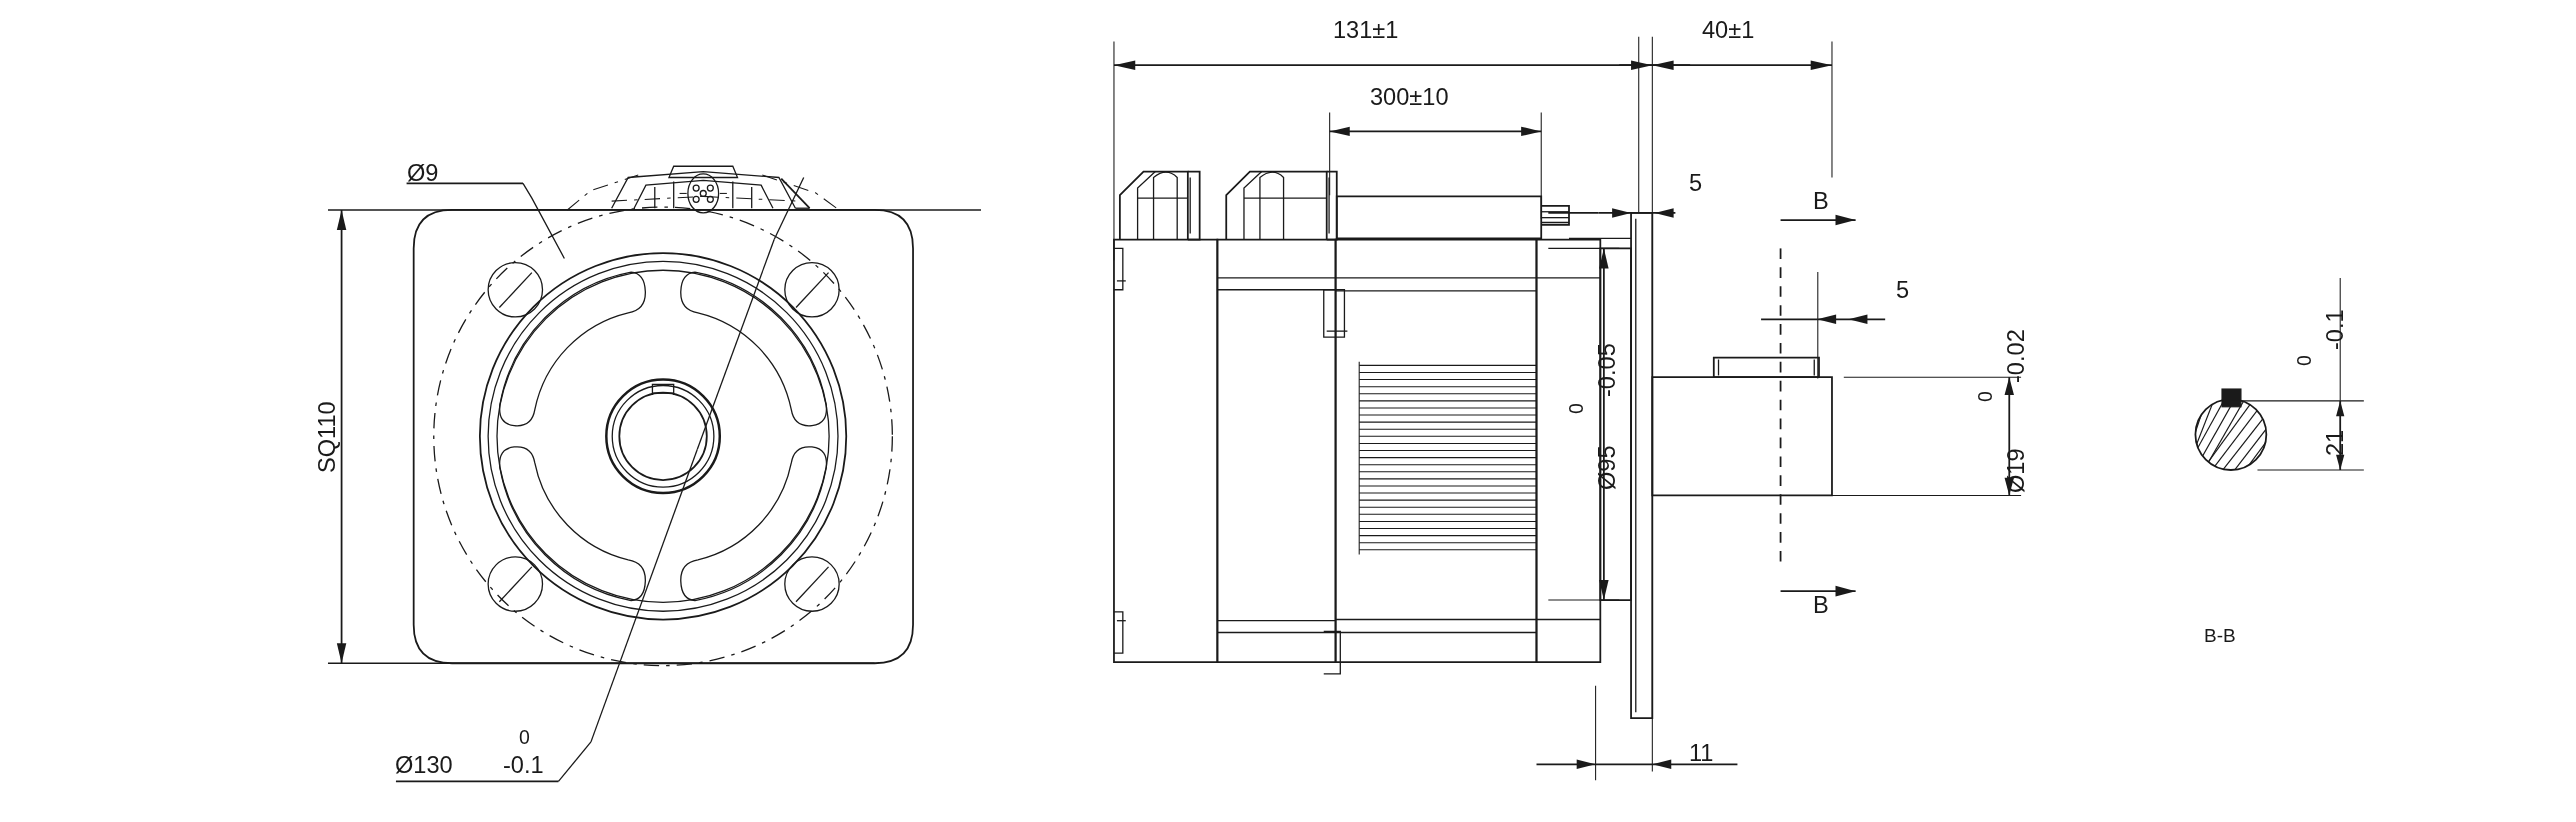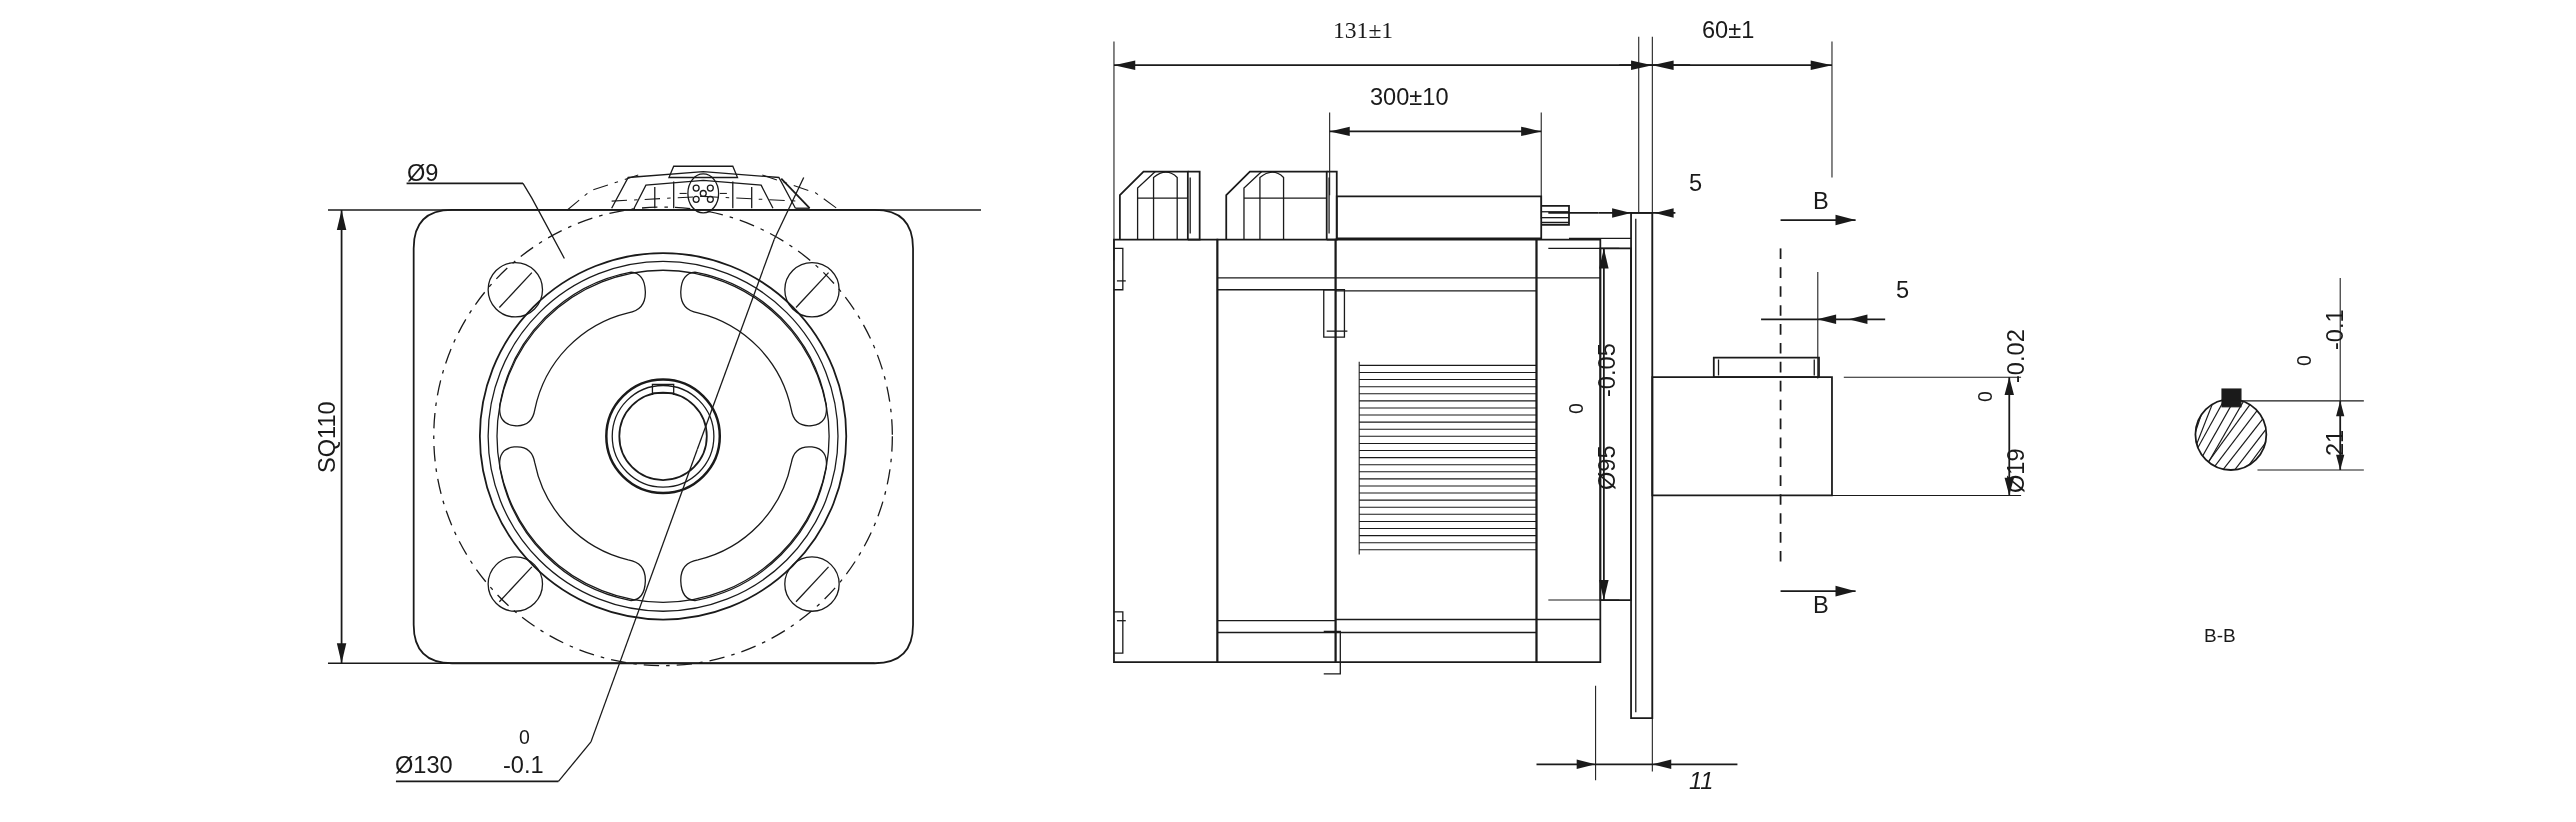--- a/index.html
+++ b/index.html
@@ -390,31 +390,31 @@
   </svg>
 
   <div class="lbl big" style="left:407px;top:160px;">Ø9</div>
 
   <div class="lbl big rot90" style="left:314px;top:473px;transform:rotate(-90deg);">SQ110</div>
 
   <div class="lbl big" style="left:395px;top:752px;">Ø130</div>
   <div class="lbl tol" style="left:519px;top:726px;">0</div>
   <div class="lbl big" style="left:503px;top:752px;">-0.1</div>
 
-  <div class="lbl big" style="left:1333px;top:16.5px;font-family:Liberation Serif, serif;">131±1</div>
-
-  <div class="lbl big" style="left:1702px;top:16.5px;">60±1</div>
+  <div class="lbl big" style="left:1333px;top:16.5px;">131±1</div>
+
+  <div class="lbl big" style="left:1702px;top:16.5px;">40±1</div>
 
   <div class="lbl big" style="left:1370px;top:84px;">300±10</div>
 
   <div class="lbl big" style="left:1689px;top:170px;">5</div>
 
   <div class="lbl big" style="left:1896px;top:277px;">5</div>
 
-  <div class="lbl big" style="left:1689px;top:768px;font-style:italic;">11</div>
+  <div class="lbl big" style="left:1689px;top:740px;">11</div>
 
   <div class="lbl big rot90" style="left:1594px;top:490px;transform:rotate(-90deg);">Ø95</div>
   <div class="lbl tol rot90" style="left:1565px;top:414px;transform:rotate(-90deg);">0</div>
   <div class="lbl big rot90" style="left:1594px;top:397px;transform:rotate(-90deg);">-0.05</div>
 
   <div class="lbl big rot90" style="left:2003px;top:493px;transform:rotate(-90deg);">Ø19</div>
   <div class="lbl tol rot90" style="left:1974px;top:402px;transform:rotate(-90deg);">0</div>
   <div class="lbl big rot90" style="left:2003px;top:383px;transform:rotate(-90deg);">-0.02</div>
 
   <div class="lbl big" style="left:1813px;top:188px;">B</div>

